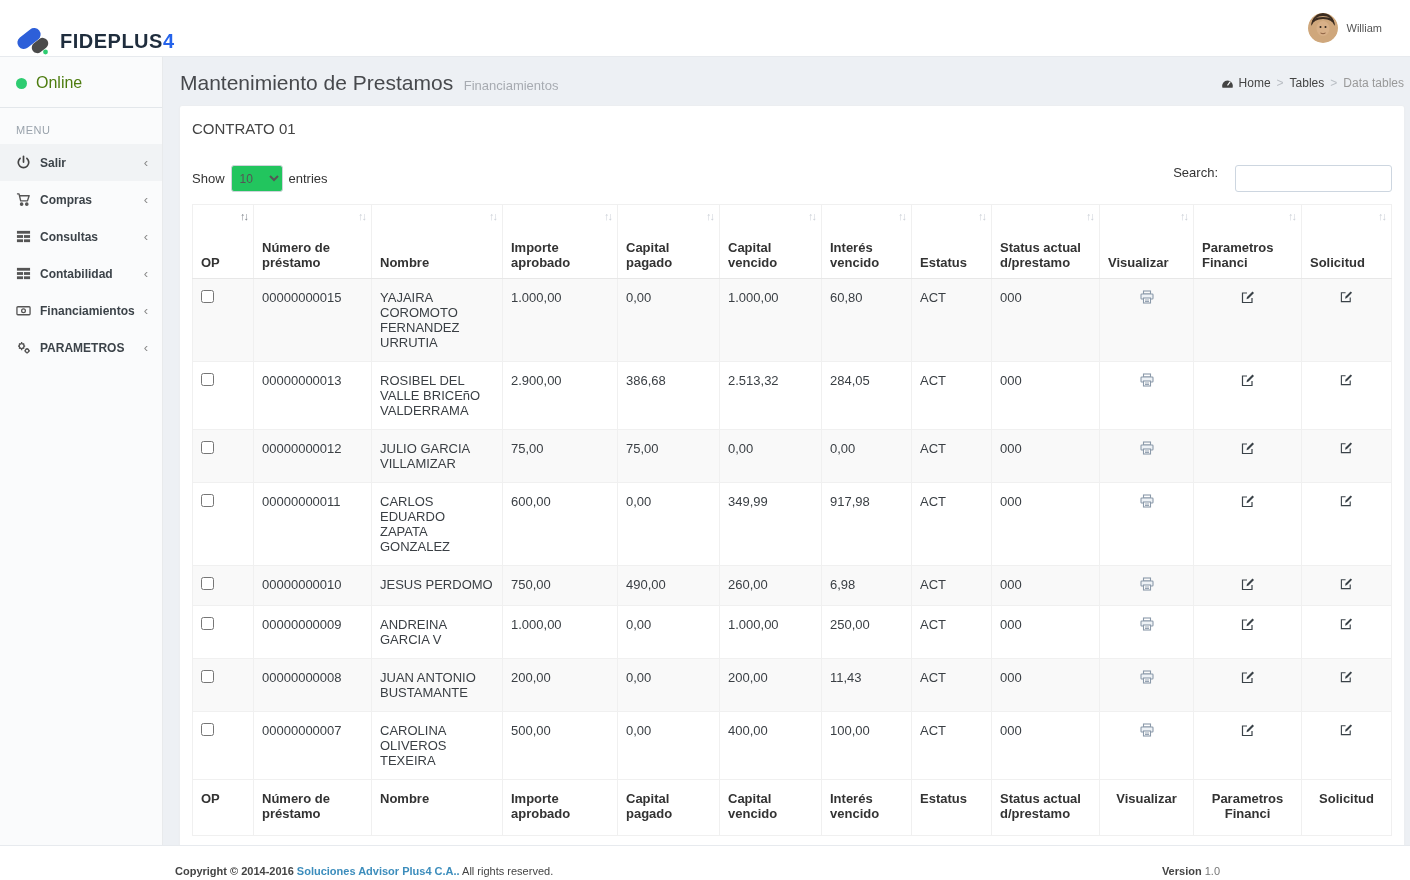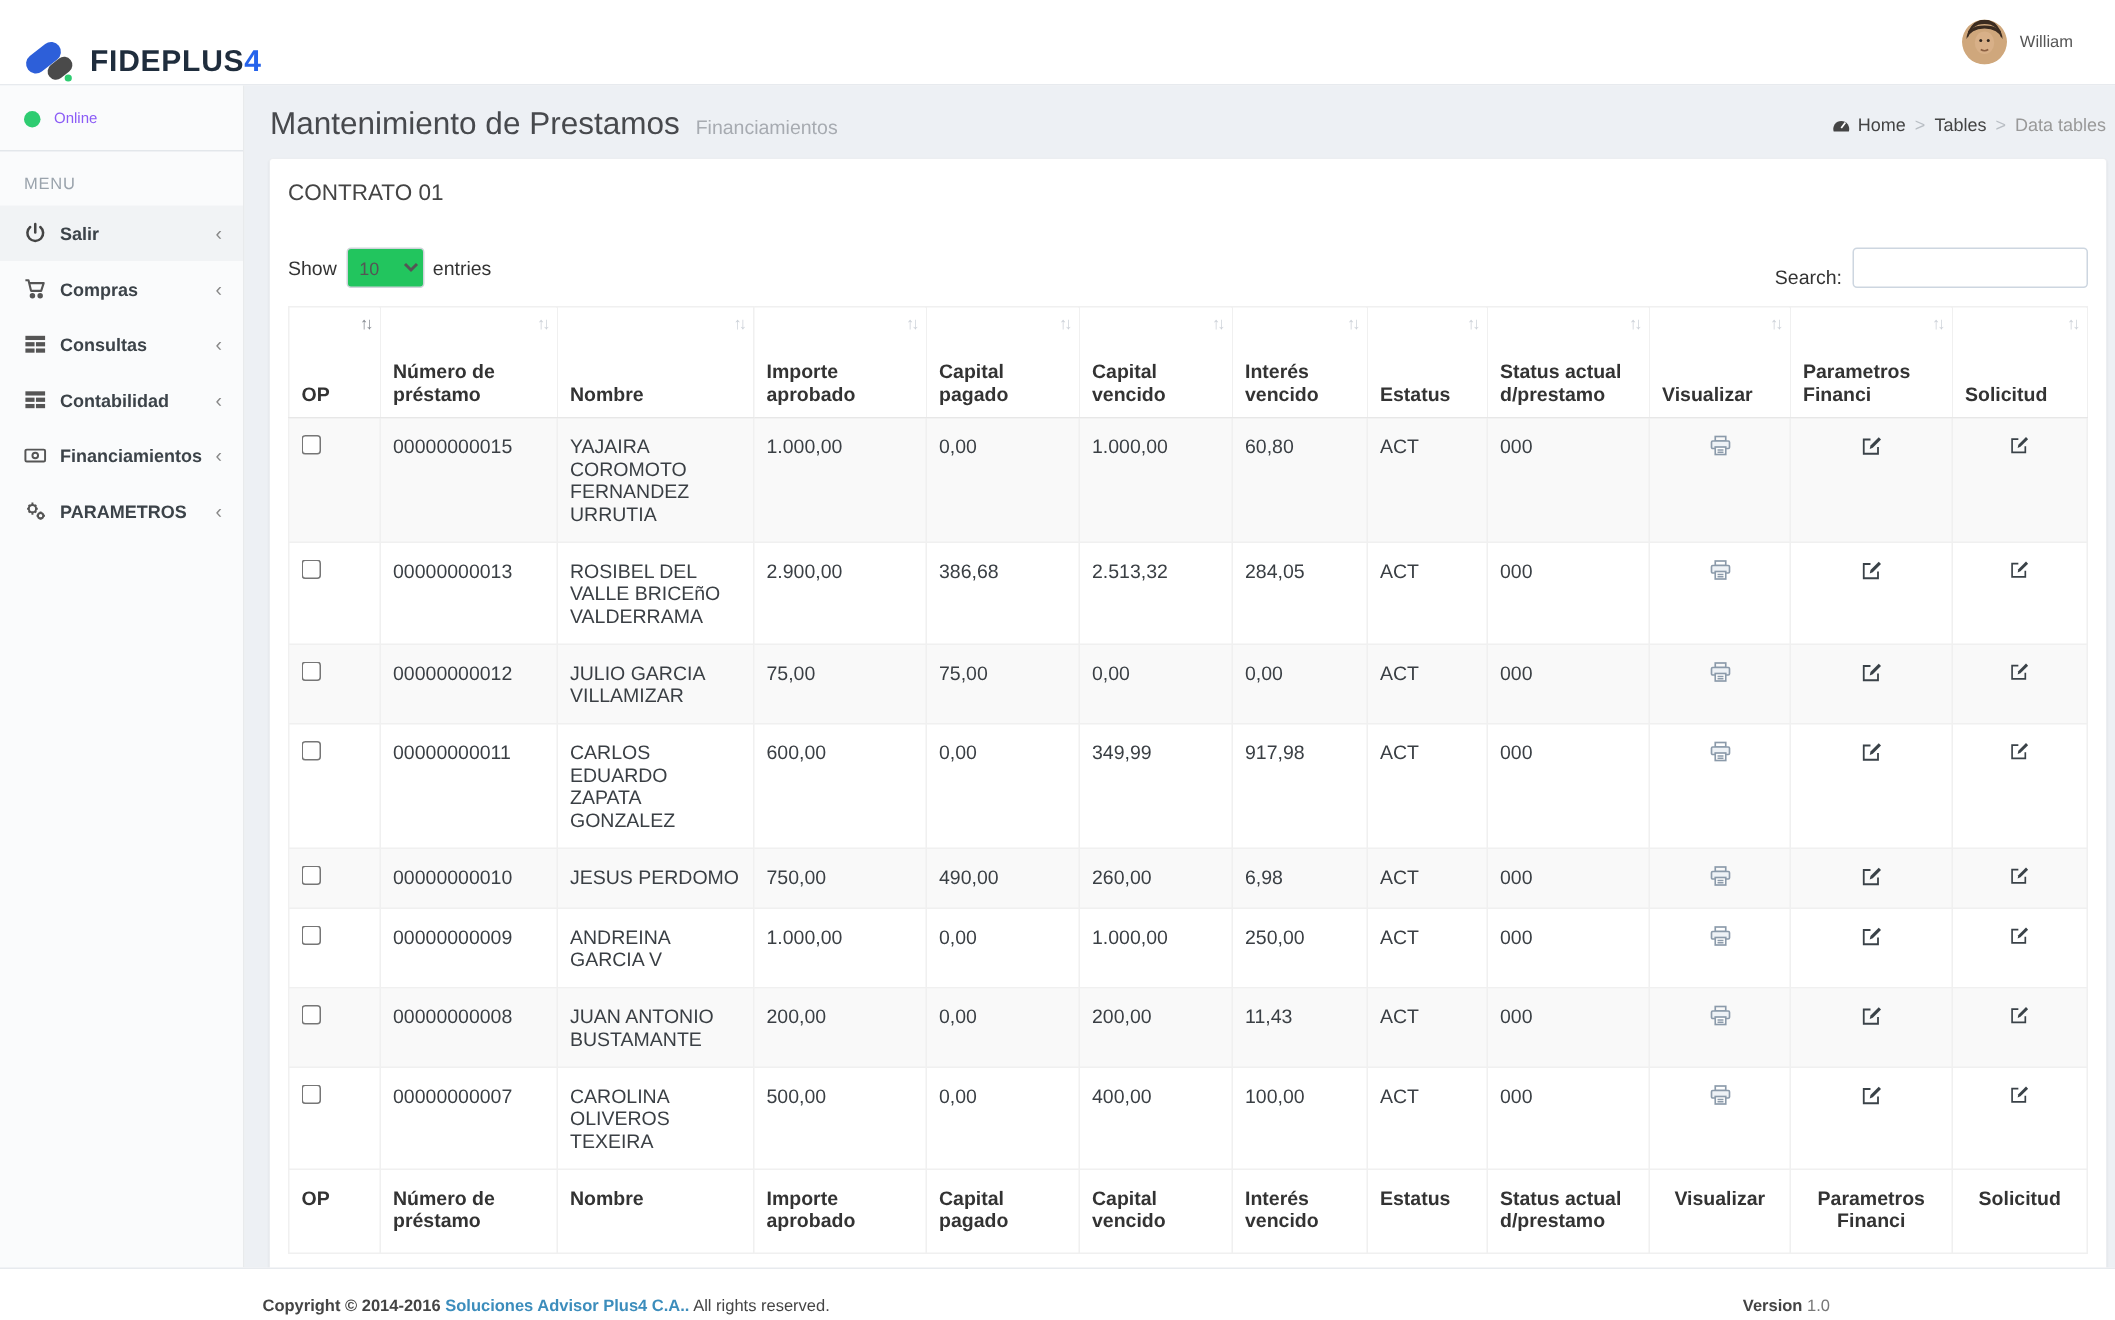--- a/index.html
+++ b/index.html
@@ -23,21 +23,21 @@
   .user-box { display:flex; align-items:center; gap:9px; cursor:pointer; }
   .avatar { width:30px; height:30px; border-radius:50%; overflow:hidden; background:#e8d7bd; flex:0 0 auto; }
   .user-name { color:#555; font-size:11px; }
   
   .layout { display:flex; height: 788px; }
   .sidebar {
     width:163px; background:#fafbfc; border-right:1px solid #e8eaec; flex:0 0 auto;
   }
   .online-row { display:flex; align-items:center; gap:9px; padding:17px 16px 15px; border-bottom:1px solid #e3e7eb; }
   .online-dot { width:11px; height:11px; border-radius:50%; background:#2ecc71; }
-  .online-label { color:#8b5cf6; font-size:10px; }
+  .online-label { color:#4d7c0f; font-size:16px; }
   .menu-label { color:#9aa3ac; font-size:11px; letter-spacing:.5px; padding:16px 16px 8px; }
   .menu-item {
     display:flex; align-items:center; gap:9px; padding:11px 14px 11px 16px;
     color:#3c4349; font-size:12px; font-weight:bold; cursor:pointer;
   }
   .menu-item.active { background:#f1f3f5; }
   .menu-item .mi-icon { width:15px; height:15px; display:inline-flex; color:#555; flex:0 0 auto; }
   .menu-item .chev { margin-left:auto; color:#888; font-size:13px; font-weight:normal; }
   
   .main { flex:1; display:flex; flex-direction:column; }
@@ -51,21 +51,21 @@
   
   .card {
     background:#fff; margin:0 13px 0 16px; border-radius:3px;
     border:1px solid #eceef1; box-shadow:0 1px 1px rgba(0,0,0,.05);
     padding:12px 12px 14px;
   }
   .card-title { font-size:15px; color:#444; padding:2px 0 12px; }
   .controls-row { display:flex; justify-content:space-between; align-items:center; margin:16px 0 12px; }
   .show-entries { display:flex; align-items:center; gap:6px; color:#333; }
   .show-entries select { height:27px; min-width:52px; border:1px solid #cfd4da; border-radius:3px; color:#555; padding:0 4px; font-size:12px; background:#22c55e; }
-  .search-box { display:flex; align-items:flex-end; gap:7px; color:#333; }
+  .search-box { display:flex; align-items:flex-start; gap:17px; color:#333; }
   .search-box input { width:157px; height:27px; border:1px solid #cdd6e0; border-radius:3px; padding:0 6px; font-size:13px; }
   
   table.data-table { width:100%; border-collapse:collapse; table-layout:fixed; border:1px solid #eeeeee; }
   .data-table th, .data-table td { border:1px solid #f0f0f0; font-size:13px; }
   .data-table thead th {
     position:relative; height:74px; vertical-align:bottom; text-align:left;
     font-weight:bold; color:#333; padding:8px; cursor:pointer; background:#fff;
     border-bottom:1px solid #e7e7e7;
   }
   .sort-icon { position:absolute; top:5px; right:6px; font-size:11px; color:#ccd1d8; letter-spacing:-2px; }

